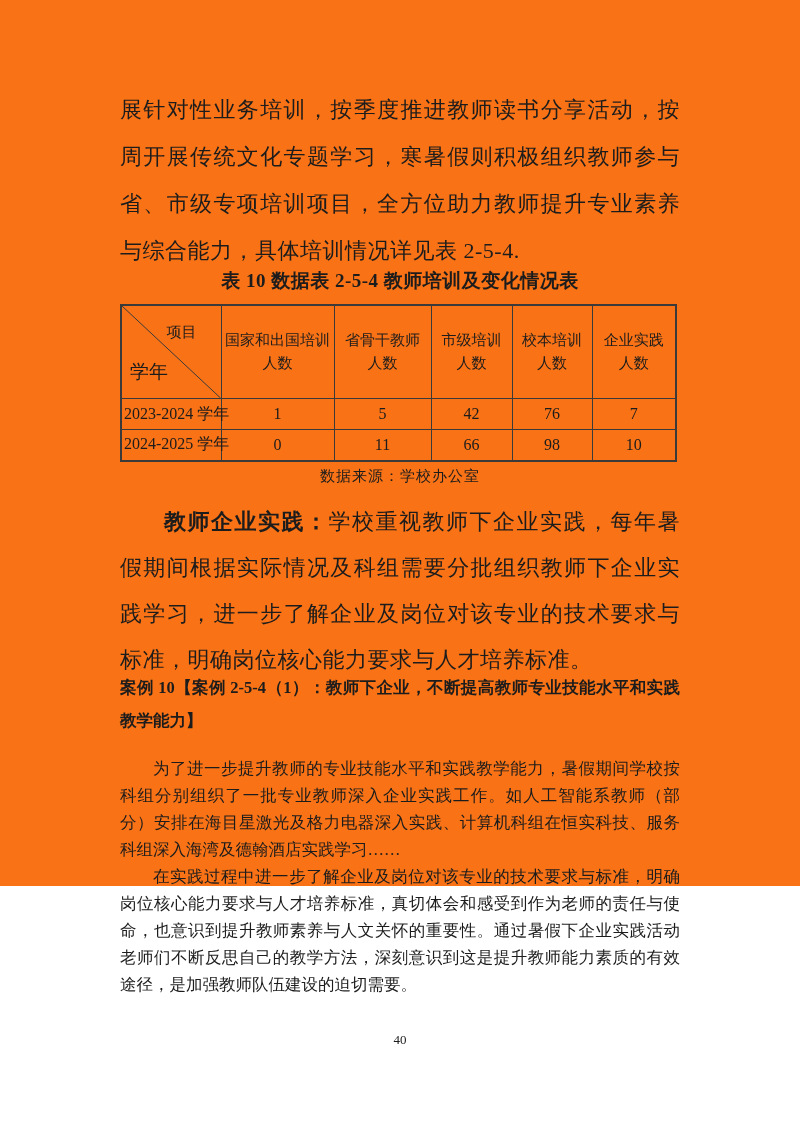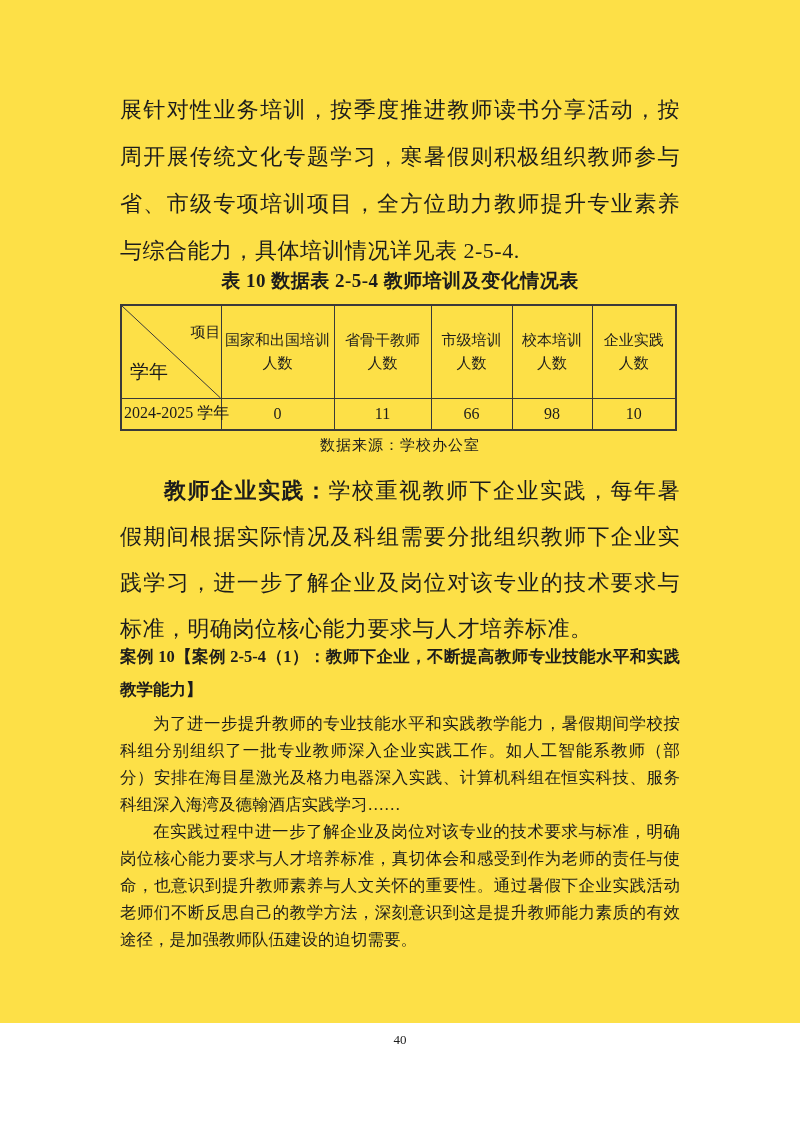--- a/index.html
+++ b/index.html
@@ -4,21 +4,21 @@
 <style>
   * { box-sizing: border-box; }
   html, body { margin: 0; padding: 0; }
   body {
     width: 800px; height: 1131px;
     background: #ffffff;
     color: #1c1c1c;
     font-family: "Liberation Serif", "DejaVu Serif", serif;
     overflow: hidden;
   }
-  .page { position: relative; width: 800px; height: 1023px; background: #fde047; }
+  .page { position: relative; width: 800px; height: 886px; background: #f97316; }
   .content { position: absolute; left: 120px; top: 0; width: 560px; }
 
   .intro {
     margin: 86px 0 0 0;
     font-size: 22px;
     line-height: 47px;
     text-align: justify;
     letter-spacing: 0.5px;
   }
 
@@ -53,21 +53,21 @@
   }
   table.data tbody td { height: 31px; font-size: 16px; }
   td.row-label {
     text-align: left;
     padding-left: 4px;
     font-size: 14.5px;
     white-space: nowrap;
   }
   .corner-cell { position: relative; padding: 0; }
   .corner-cell svg { position: absolute; left: 0; top: 0; width: 100%; height: 100%; display: block; }
-  .corner-top { position: absolute; top: 15px; right: 0; font-size: 15px; }
+  .corner-top { position: absolute; top: 15px; right: 24px; font-size: 15px; }
   .corner-bottom { position: absolute; bottom: 15px; left: 8px; font-size: 19px; }
 
   .source {
     margin-top: 5px;
     font-size: 15px;
     text-align: center;
     letter-spacing: 1px;
   }
 
   .practice {
@@ -80,21 +80,21 @@
   }
   .practice .lead { font-weight: bold; margin-top: 32px; }
 
   .case-heading {
     margin: -12px 0 0 0;
     font-size: 16.5px;
     font-weight: bold;
     line-height: 33px;
     text-align: justify;
   }
-  .case-body { margin-top: 4px; }
+  .case-body { margin-top: 18px; }
   .case-body p {
     margin: 0;
     font-size: 16.5px;
     line-height: 27px;
     text-align: justify;
     text-indent: 33px;
   }
 
   .page-number {
     position: absolute;
@@ -140,20 +140,28 @@
           <th>市级培训
 人数</th>
           <th>校本培训
 人数</th>
           <th>企业实践
 人数</th>
         </tr>
       </thead>
       <tbody>
         <tr>
+          <td class="row-label">2023-2024 学年</td>
+          <td>1</td>
+          <td>5</td>
+          <td>42</td>
+          <td>76</td>
+          <td>7</td>
+        </tr>
+        <tr>
           <td class="row-label">2024-2025 学年</td>
           <td>0</td>
           <td>11</td>
           <td>66</td>
           <td>98</td>
           <td>10</td>
         </tr>
       </tbody>
     </table>
 

